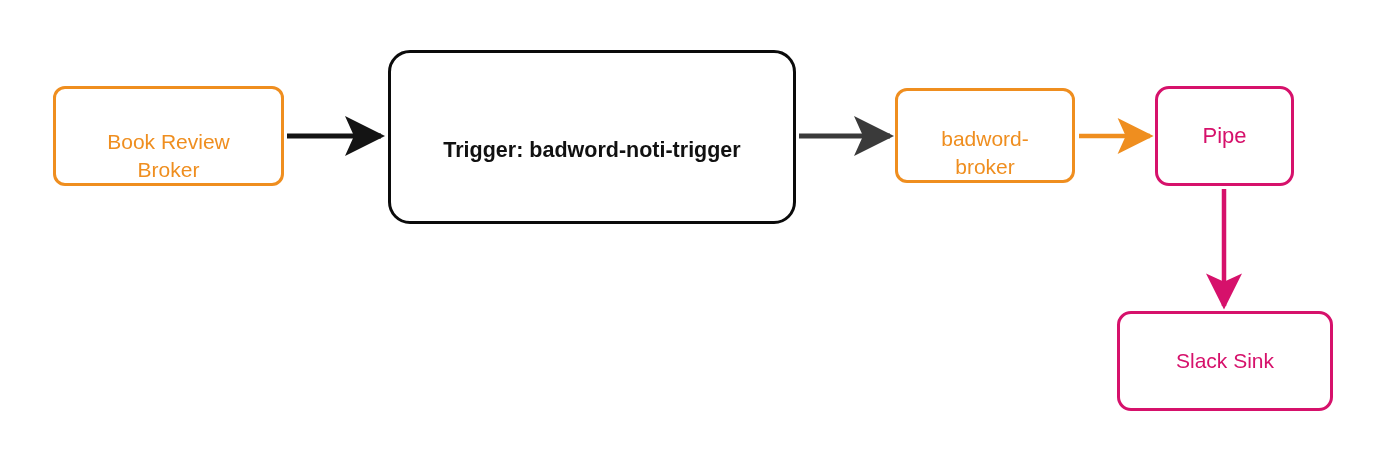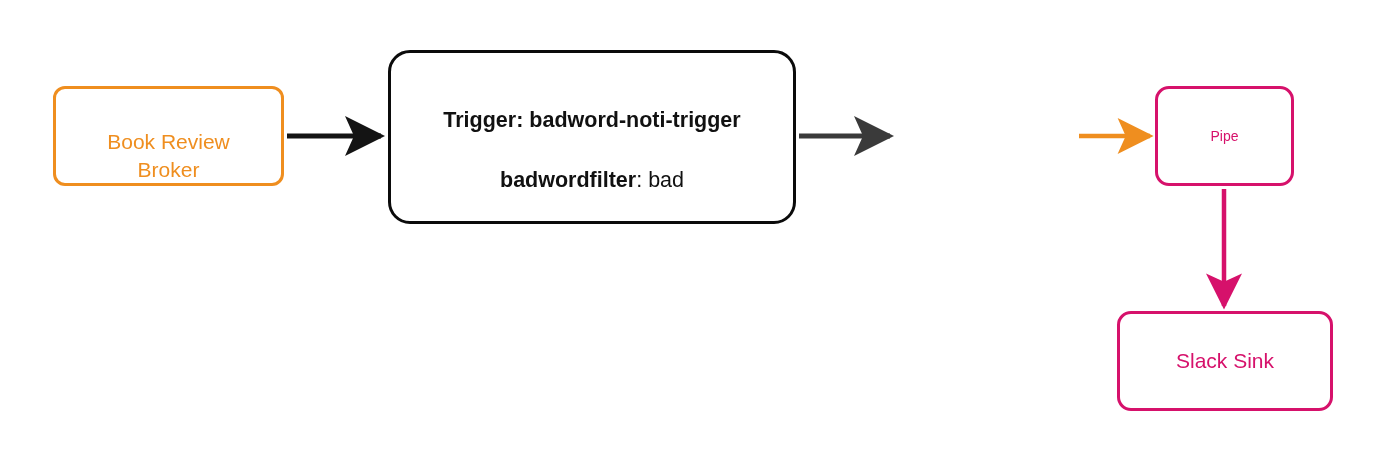--- a/index.html
+++ b/index.html
@@ -70,21 +70,21 @@
   }
   #node-trigger {
     left: 388px; top: 50px; width: 408px; height: 174px;
   }
   #node-badword-broker {
     left: 895px; top: 88px; width: 180px; height: 95px;
     font-size: 21px;
   }
   #node-pipe {
     left: 1155px; top: 86px; width: 139px; height: 100px;
-    font-size: 14px;
+    font-size: 22px;
   }
   #node-slack-sink {
     left: 1117px; top: 311px; width: 216px; height: 100px;
     font-size: 21px;
   }
 
   
   .trig-line {
     font-size: 21.5px;
     line-height: 1.48;
@@ -126,25 +126,26 @@
     <line x1="1224" y1="189" x2="1224" y2="306" stroke="#D6116B" stroke-width="4.5" marker-end="url(#ah-crimson)"></line>
   </svg>
 
   <div class="node node-orange" id="node-book-review-broker">
     <span class="node-label">Book Review
 Broker</span>
   </div>
 
   <div class="node node-trigger" id="node-trigger">
     <div class="trig-line trig-line-all-bold">Trigger: badword-noti-trigger</div>
-    <div class="trig-line">
-      <span class="trig-key">badwordfilter</span><span class="trig-val">: </span><span class="trig-val">bad</span>
-    </div>
   </div>
 
+  <div class="node node-orange" id="node-badword-broker">
+    <span class="node-label">badword-
+broker</span>
+  </div>
 
   <div class="node node-crimson" id="node-pipe">
     <span class="node-label">Pipe</span>
   </div>
 
   <div class="node node-crimson" id="node-slack-sink">
     <span class="node-label">Slack Sink</span>
   </div>
 
 </div>

